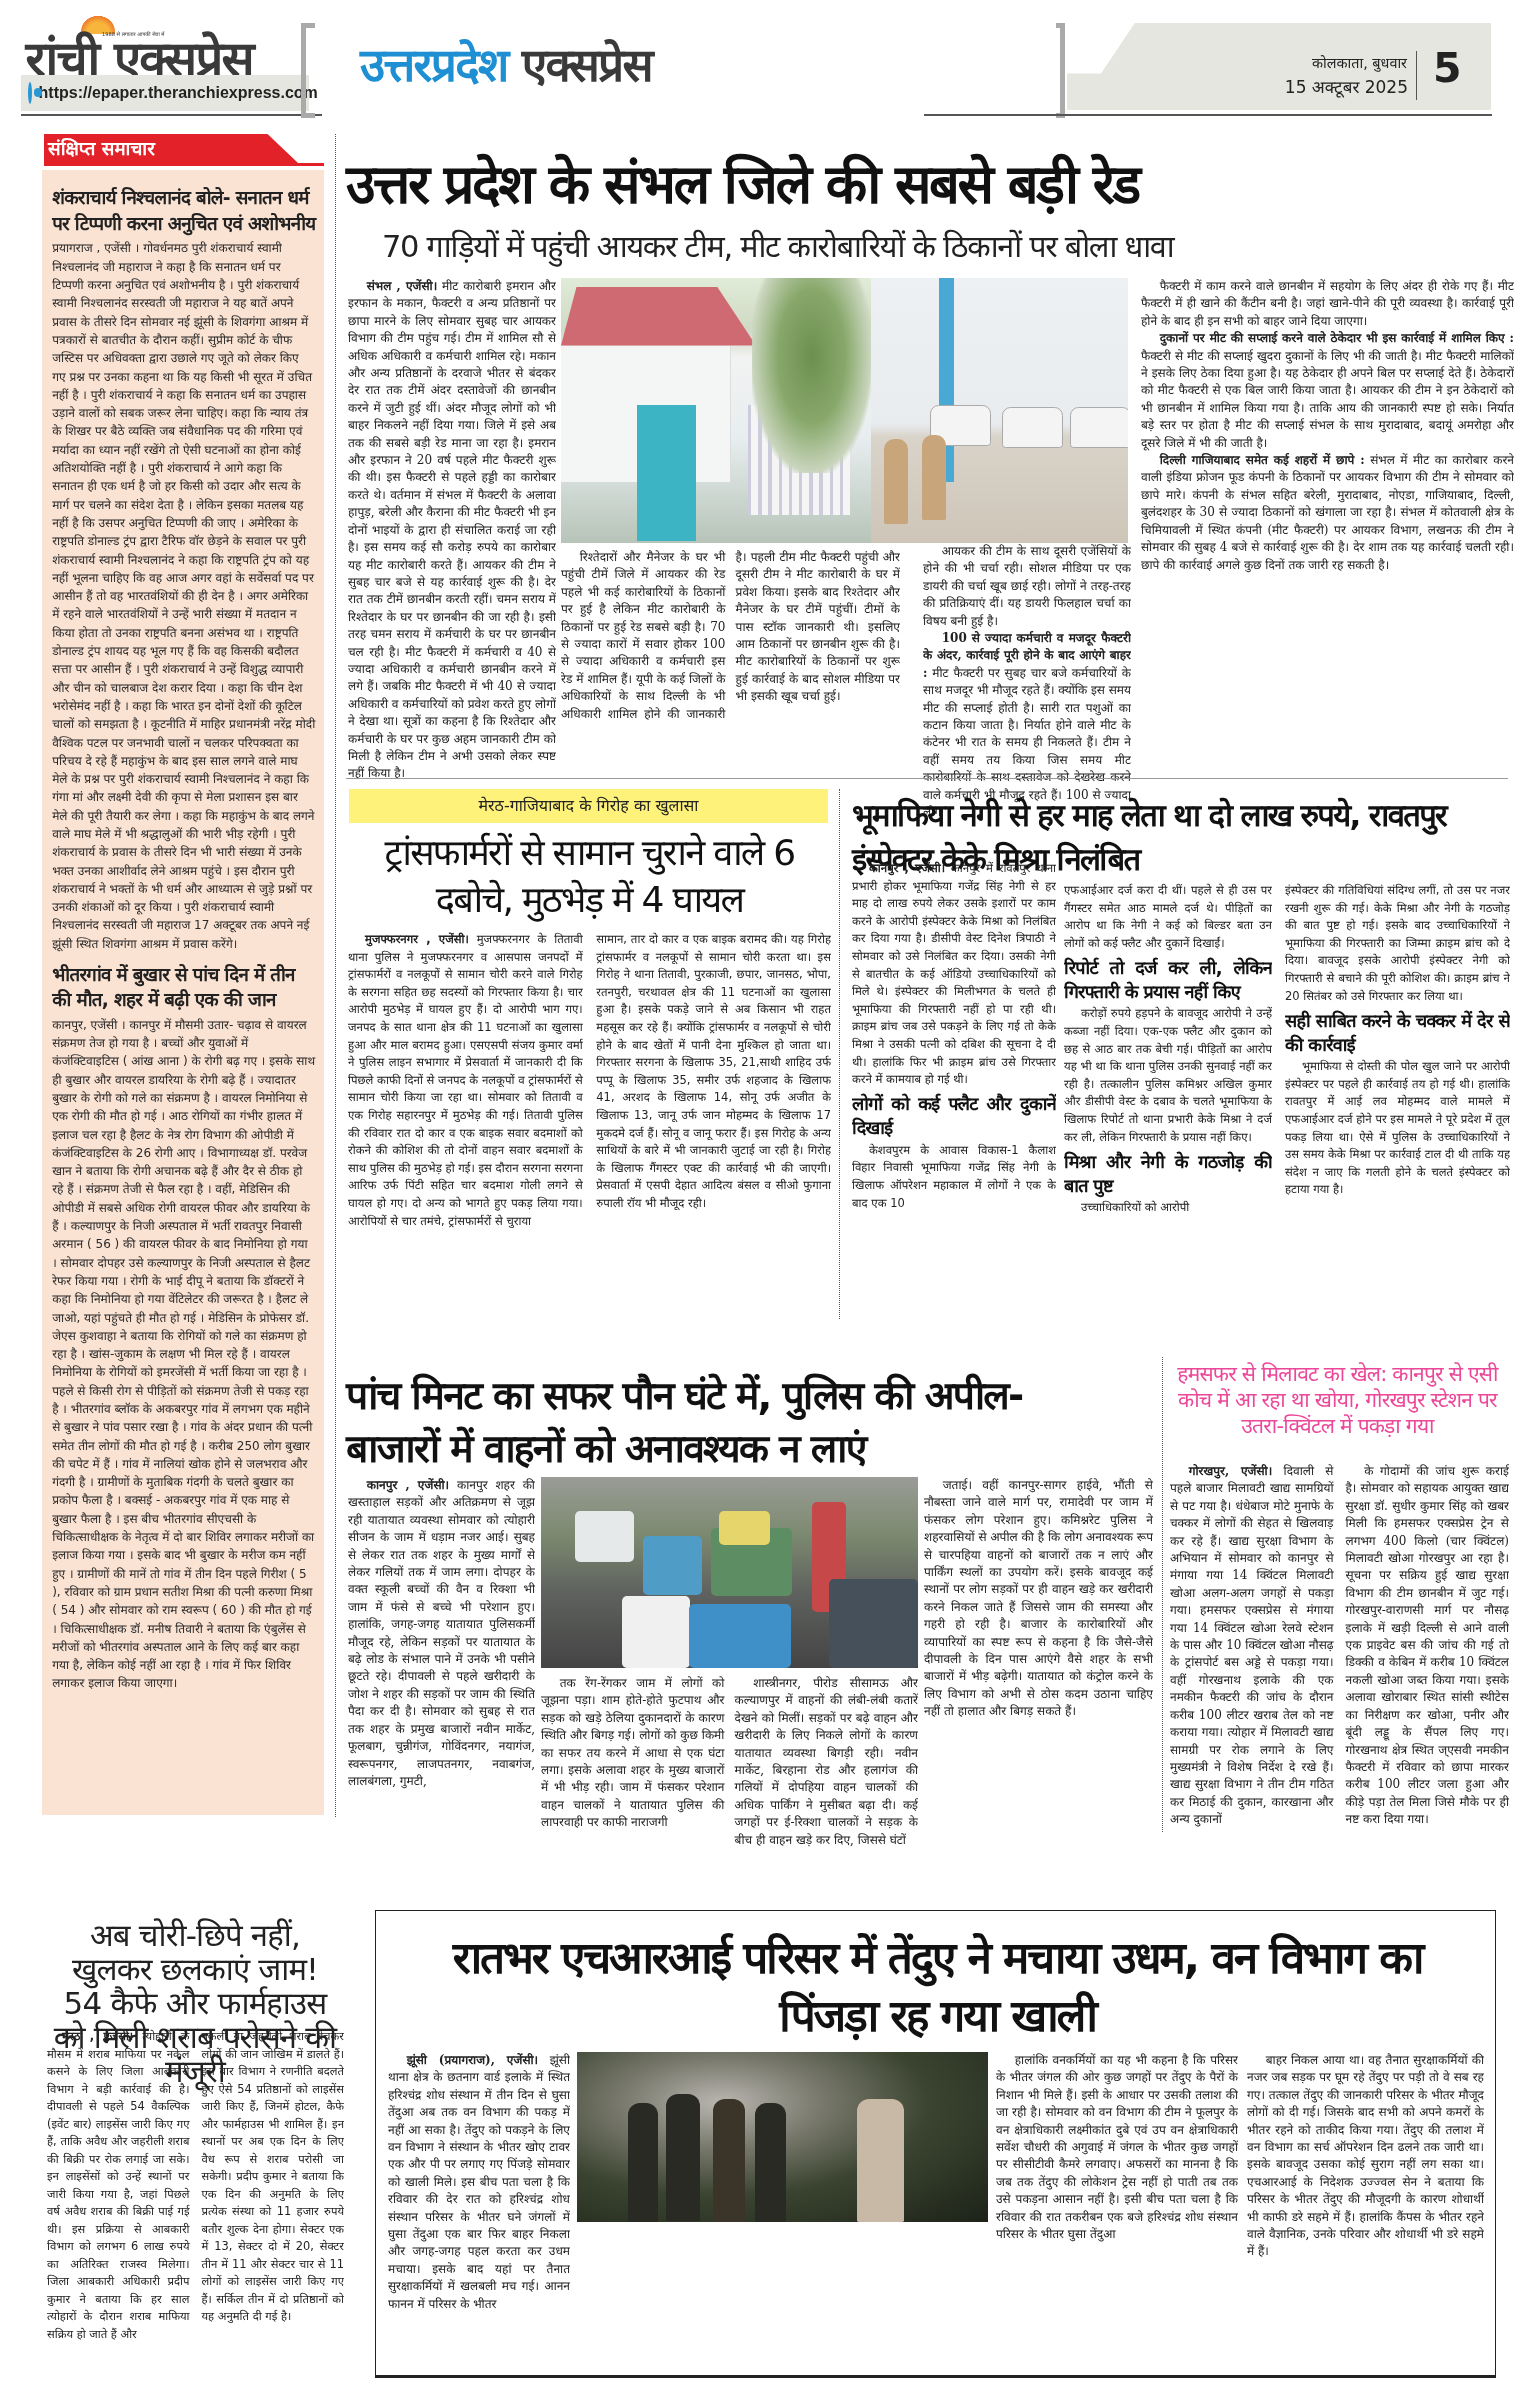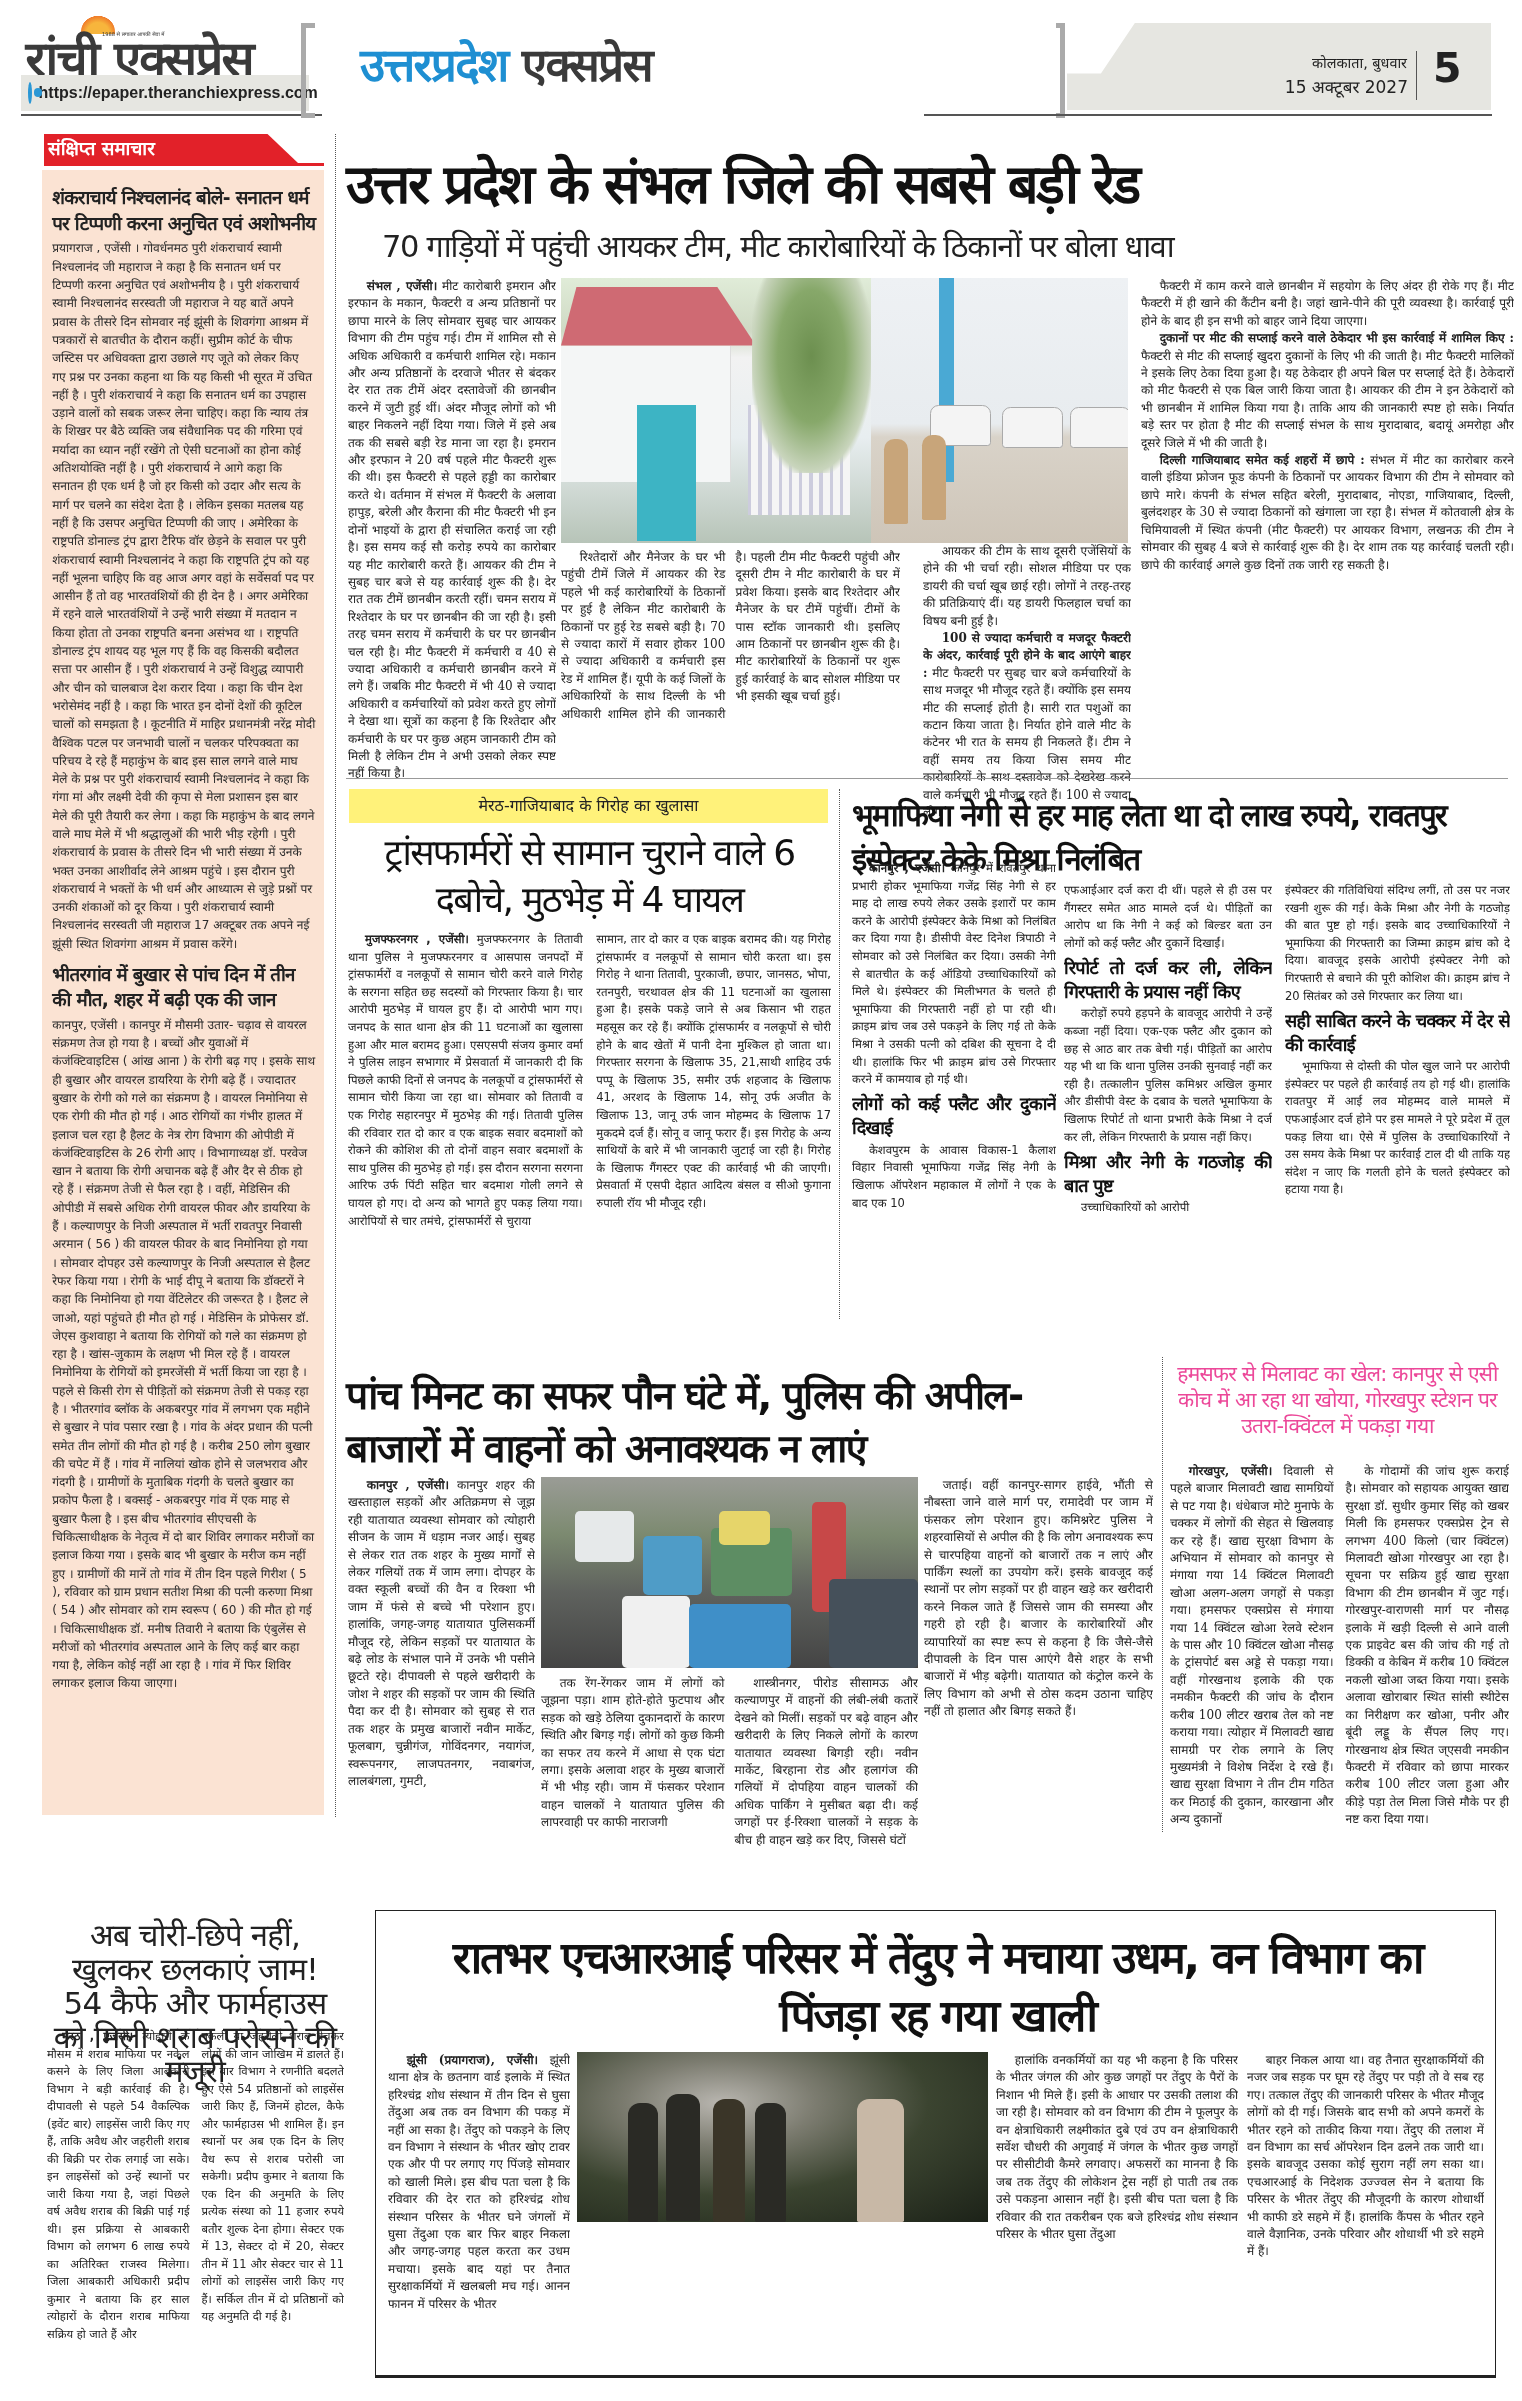--- a/index.html
+++ b/index.html
@@ -76,21 +76,21 @@
 <div class="abs mast-rule"></div>
 
 <div class="abs bracket" style="left:301px;top:23px;border-right:none;"></div>
 <div class="abs section-title">
   <span class="blue">उत्तरप्रदेश</span>
   <span class="dark">एक्सप्रेस</span>
 </div>
 <div class="abs bracket" style="left:1056px;top:23px;border-left:none;width:8.5px;"></div>
 <div class="abs date-panel"></div>
 <div class="abs date-line1">कोलकाता, बुधवार</div>
-<div class="abs date-line2">15 अक्टूबर 2027</div>
+<div class="abs date-line2">15 अक्टूबर 2025</div>
 <div class="abs page-sep"></div>
 <div class="abs page-num">5</div>
 <div class="abs date-rule"></div>
 
 <div class="abs brief-tab">संक्षिप्त समाचार</div>
 <div class="abs brief-rule"></div>
 <div class="abs brief-box" style="overflow: hidden;">
   <div class="bh">शंकराचार्य निश्चलानंद बोले- सनातन धर्म पर टिप्पणी करना अनुचित एवं अशोभनीय</div>
   <div class="bt">प्रयागराज , एजेंसी । गोवर्धनमठ पुरी शंकराचार्य स्वामी निश्चलानंद जी महाराज ने कहा है कि सनातन धर्म पर टिप्पणी करना अनुचित एवं अशोभनीय है । पुरी शंकराचार्य स्वामी निश्चलानंद सरस्वती जी महाराज ने यह बातें अपने प्रवास के तीसरे दिन सोमवार नई झूंसी के शिवगंगा आश्रम में पत्रकारों से बातचीत के दौरान कहीं। सुप्रीम कोर्ट के चीफ जस्टिस पर अधिवक्ता द्वारा उछाले गए जूते को लेकर किए गए प्रश्न पर उनका कहना था कि यह किसी भी सूरत में उचित नहीं है । पुरी शंकराचार्य ने कहा कि सनातन धर्म का उपहास उड़ाने वालों को सबक जरूर लेना चाहिए। कहा कि न्याय तंत्र के शिखर पर बैठे व्यक्ति जब संवैधानिक पद की गरिमा एवं मर्यादा का ध्यान नहीं रखेंगे तो ऐसी घटनाओं का होना कोई अतिशयोक्ति नहीं है । पुरी शंकराचार्य ने आगे कहा कि सनातन ही एक धर्म है जो हर किसी को उदार और सत्य के मार्ग पर चलने का संदेश देता है । लेकिन इसका मतलब यह नहीं है कि उसपर अनुचित टिप्पणी की जाए । अमेरिका के राष्ट्रपति डोनाल्ड ट्रंप द्वारा टैरिफ वॉर छेड़ने के सवाल पर पुरी शंकराचार्य स्वामी निश्चलानंद ने कहा कि राष्ट्रपति ट्रंप को यह नहीं भूलना चाहिए कि वह आज अगर वहां के सर्वेसर्वा पद पर आसीन हैं तो वह भारतवंशियों की ही देन है । अगर अमेरिका में रहने वाले भारतवंशियों ने उन्हें भारी संख्या में मतदान न किया होता तो उनका राष्ट्रपति बनना असंभव था । राष्ट्रपति डोनाल्ड ट्रंप शायद यह भूल गए हैं कि वह किसकी बदौलत सत्ता पर आसीन हैं । पुरी शंकराचार्य ने उन्हें विशुद्ध व्यापारी और चीन को चालबाज देश करार दिया । कहा कि चीन देश भरोसेमंद नहीं है । कहा कि भारत इन दोनों देशों की कूटिल चालों को समझता है । कूटनीति में माहिर प्रधानमंत्री नरेंद्र मोदी वैश्विक पटल पर जनभावी चालों न चलकर परिपक्वता का परिचय दे रहे हैं महाकुंभ के बाद इस साल लगने वाले माघ मेले के प्रश्न पर पुरी शंकराचार्य स्वामी निश्चलानंद ने कहा कि गंगा मां और लक्ष्मी देवी की कृपा से मेला प्रशासन इस बार मेले की पूरी तैयारी कर लेगा । कहा कि महाकुंभ के बाद लगने वाले माघ मेले में भी श्रद्धालुओं की भारी भीड़ रहेगी । पुरी शंकराचार्य के प्रवास के तीसरे दिन भी भारी संख्या में उनके भक्त उनका आशीर्वाद लेने आश्रम पहुंचे । इस दौरान पुरी शंकराचार्य ने भक्तों के भी धर्म और आध्यात्म से जुड़े प्रश्नों पर उनकी शंकाओं को दूर किया । पुरी शंकराचार्य स्वामी निश्चलानंद सरस्वती जी महाराज 17 अक्टूबर तक अपने नई झूंसी स्थित शिवगंगा आश्रम में प्रवास करेंगे।</div>
   <div class="bh" style="margin-top:8.5px;">भीतरगांव में बुखार से पांच दिन में तीन की मौत, शहर में बढ़ी एक की जान</div>

